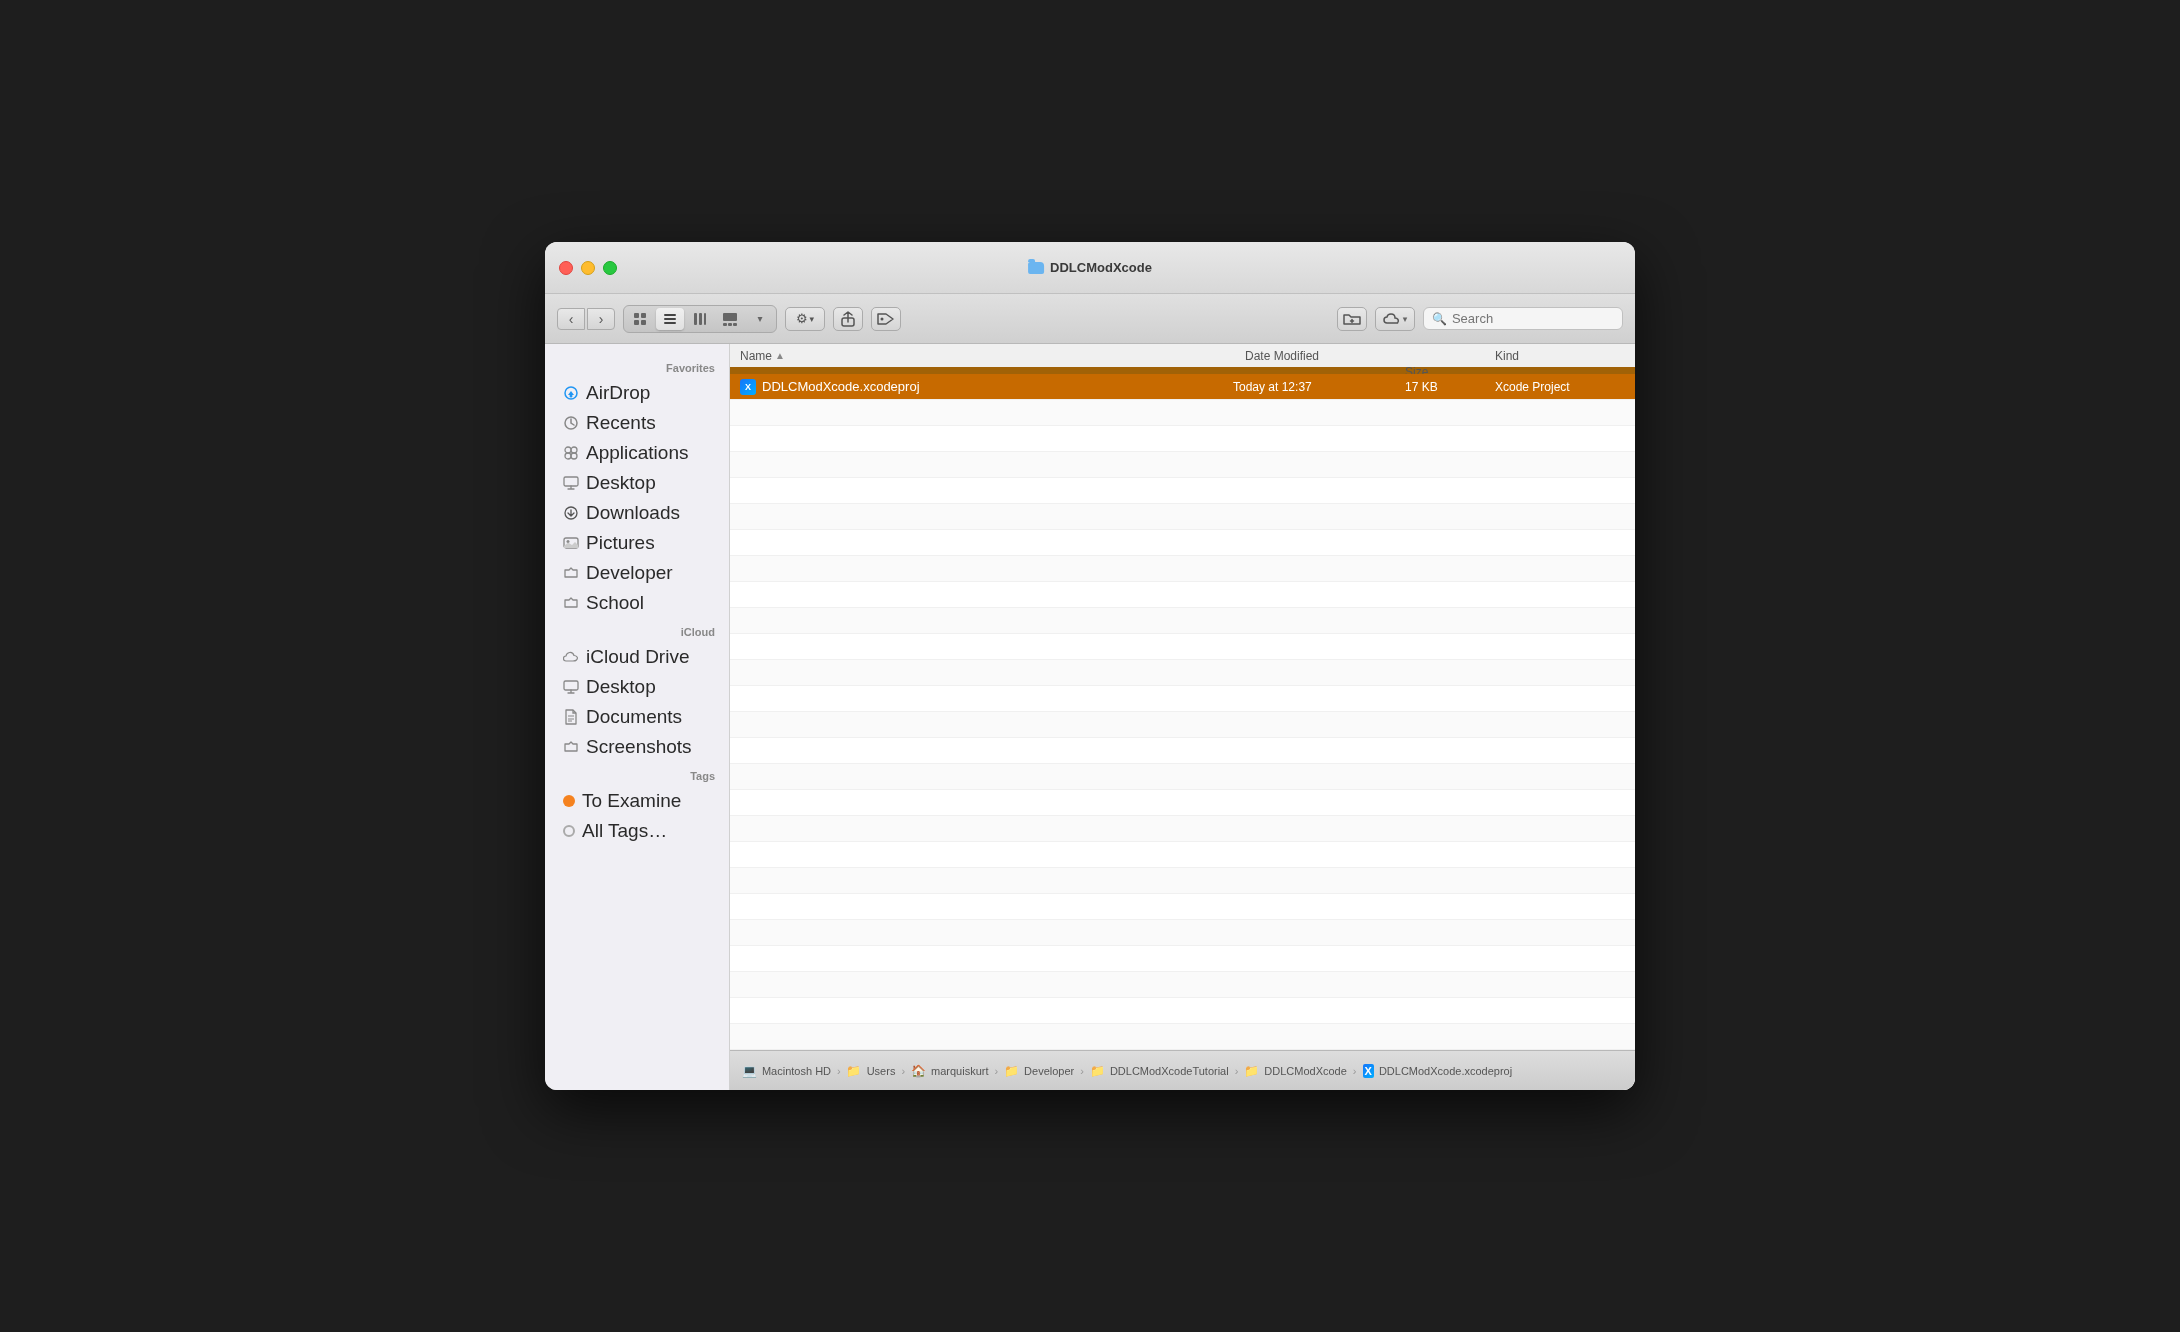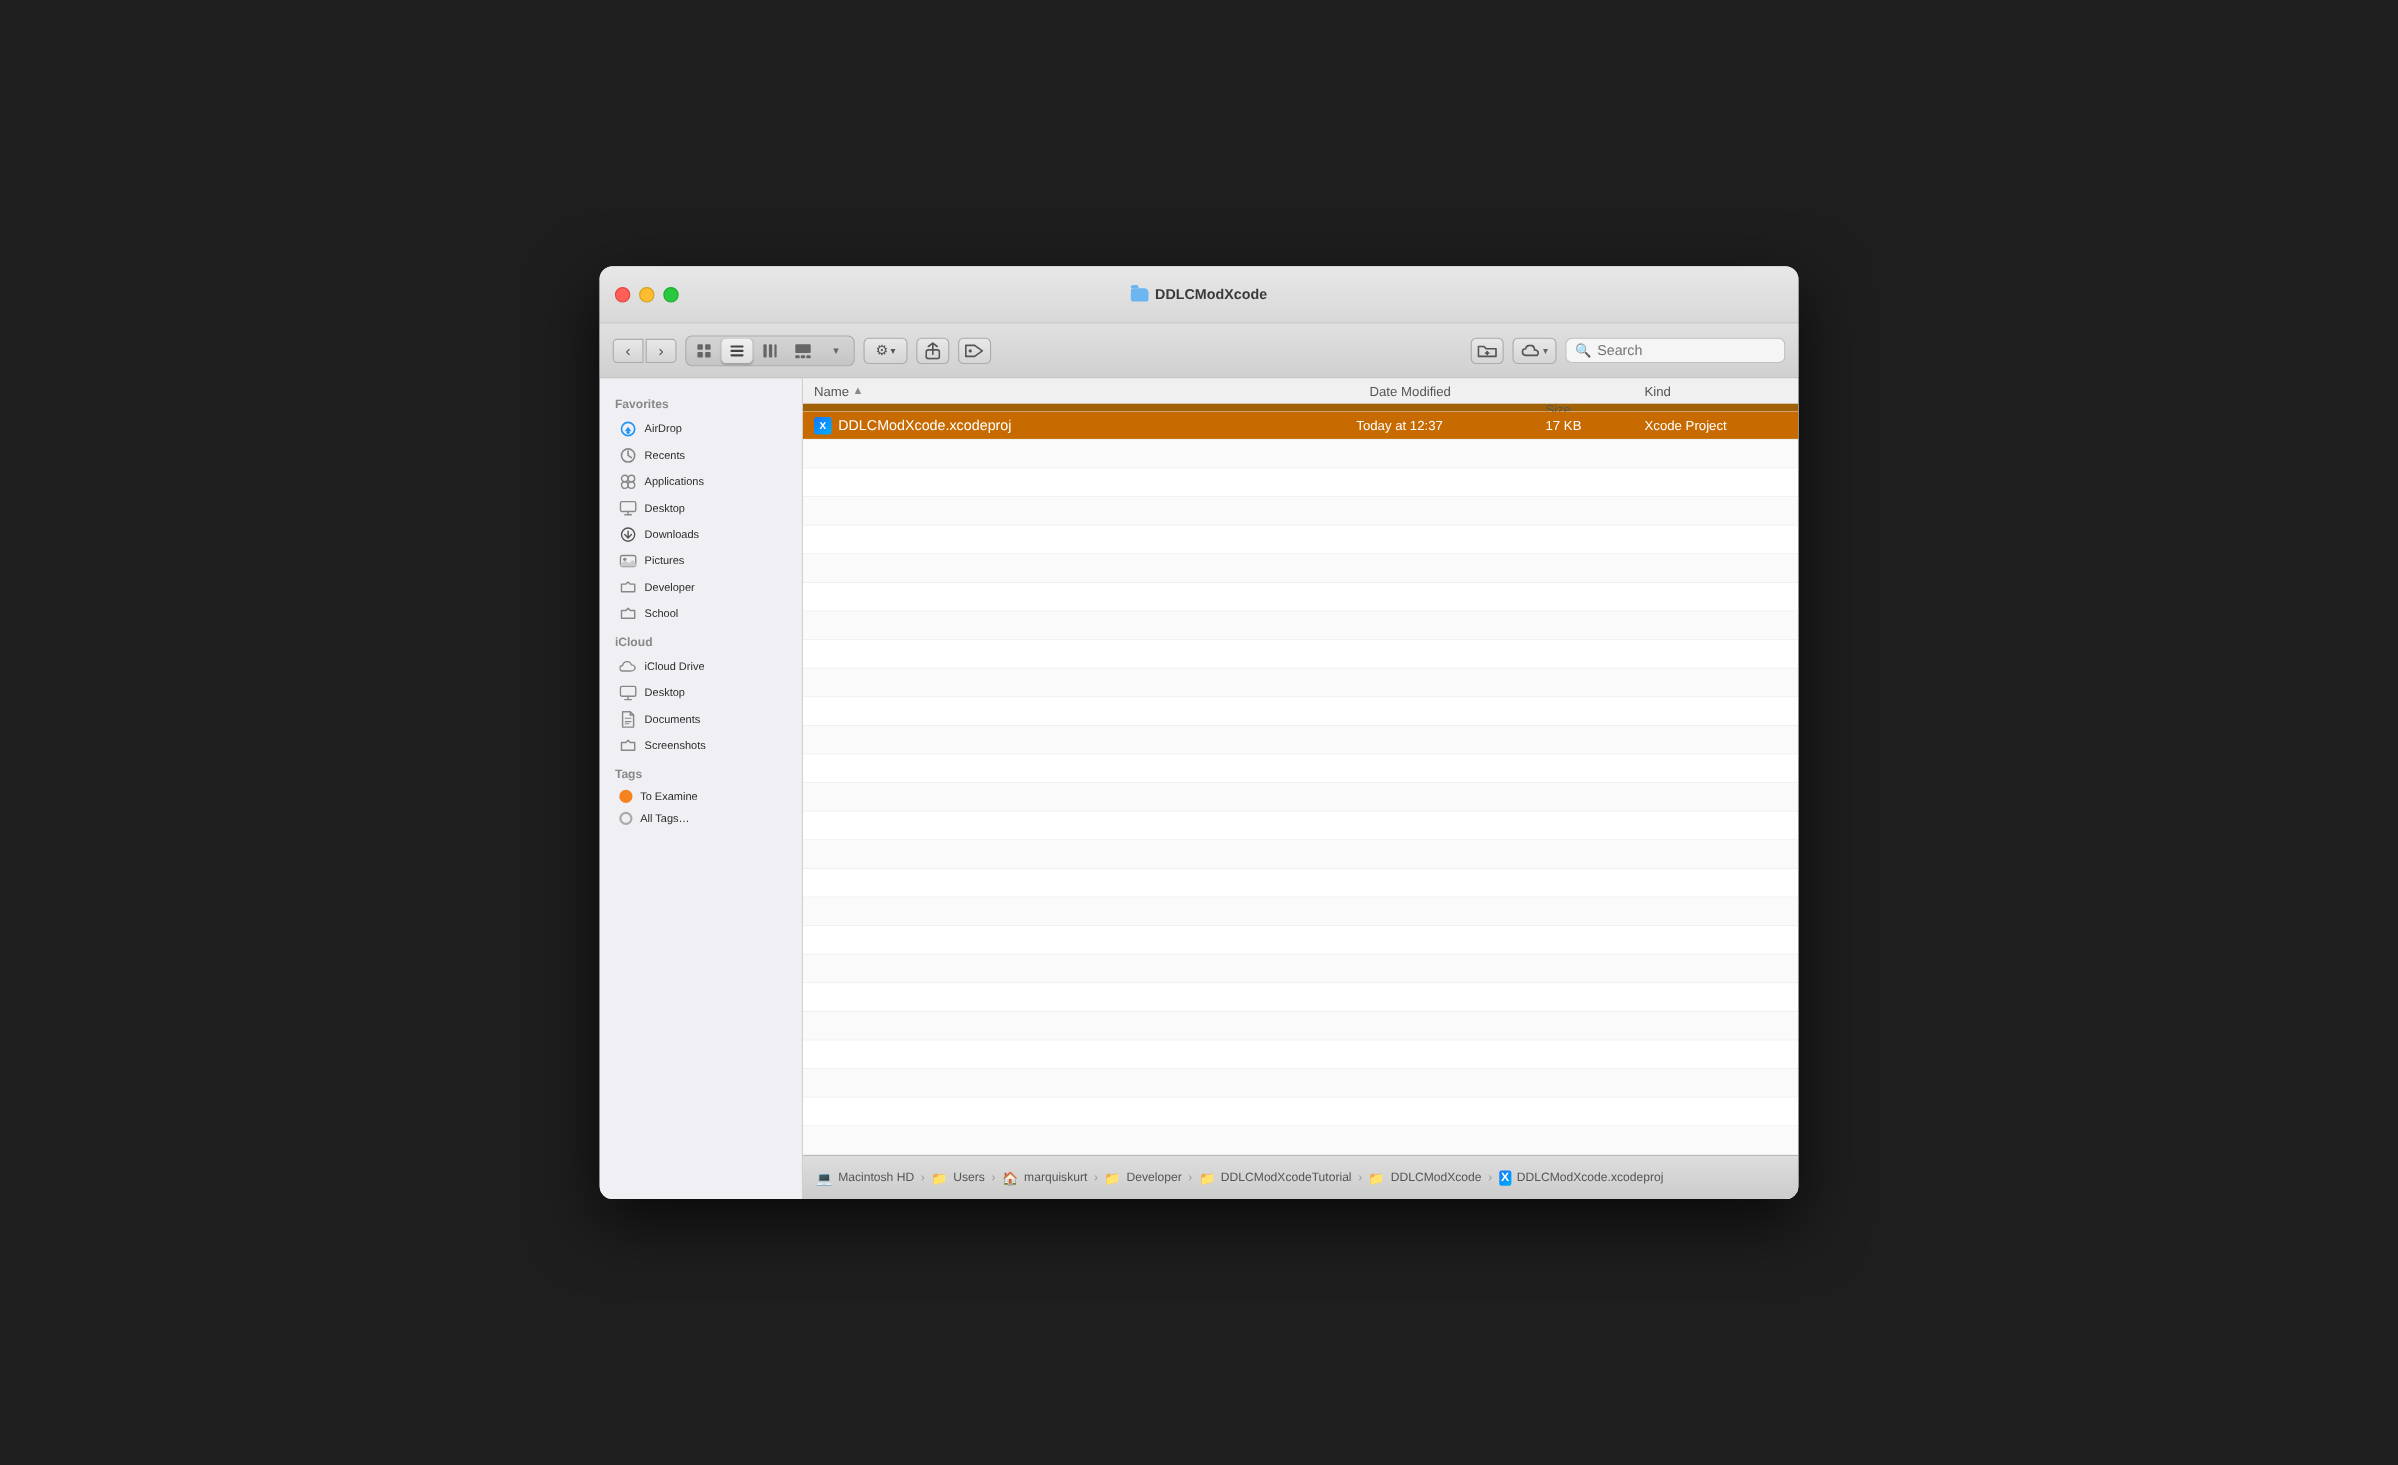--- a/index.html
+++ b/index.html
@@ -179,30 +179,31 @@
       padding: 10px 0;
       flex-shrink: 0;
     }
     .sidebar-section-header {
       font-size: 11px;
       font-weight: 700;
       color: #888;
       padding: 8px 14px 4px;
       text-transform: none;
       letter-spacing: 0;
+      text-align: right;
     }
     .sidebar-item {
       display: flex;
       align-items: center;
       gap: 7px;
       padding: 4px 14px;
       cursor: pointer;
       border-radius: 6px;
       margin: 0 4px;
-      font-size: 10px;
+      font-size: 19px;
       color: #2a2a2a;
     }
     .sidebar-icon {
       width: 16px;
       height: 16px;
       display: flex;
       align-items: center;
       justify-content: center;
       flex-shrink: 0;
       font-size: 14px;

